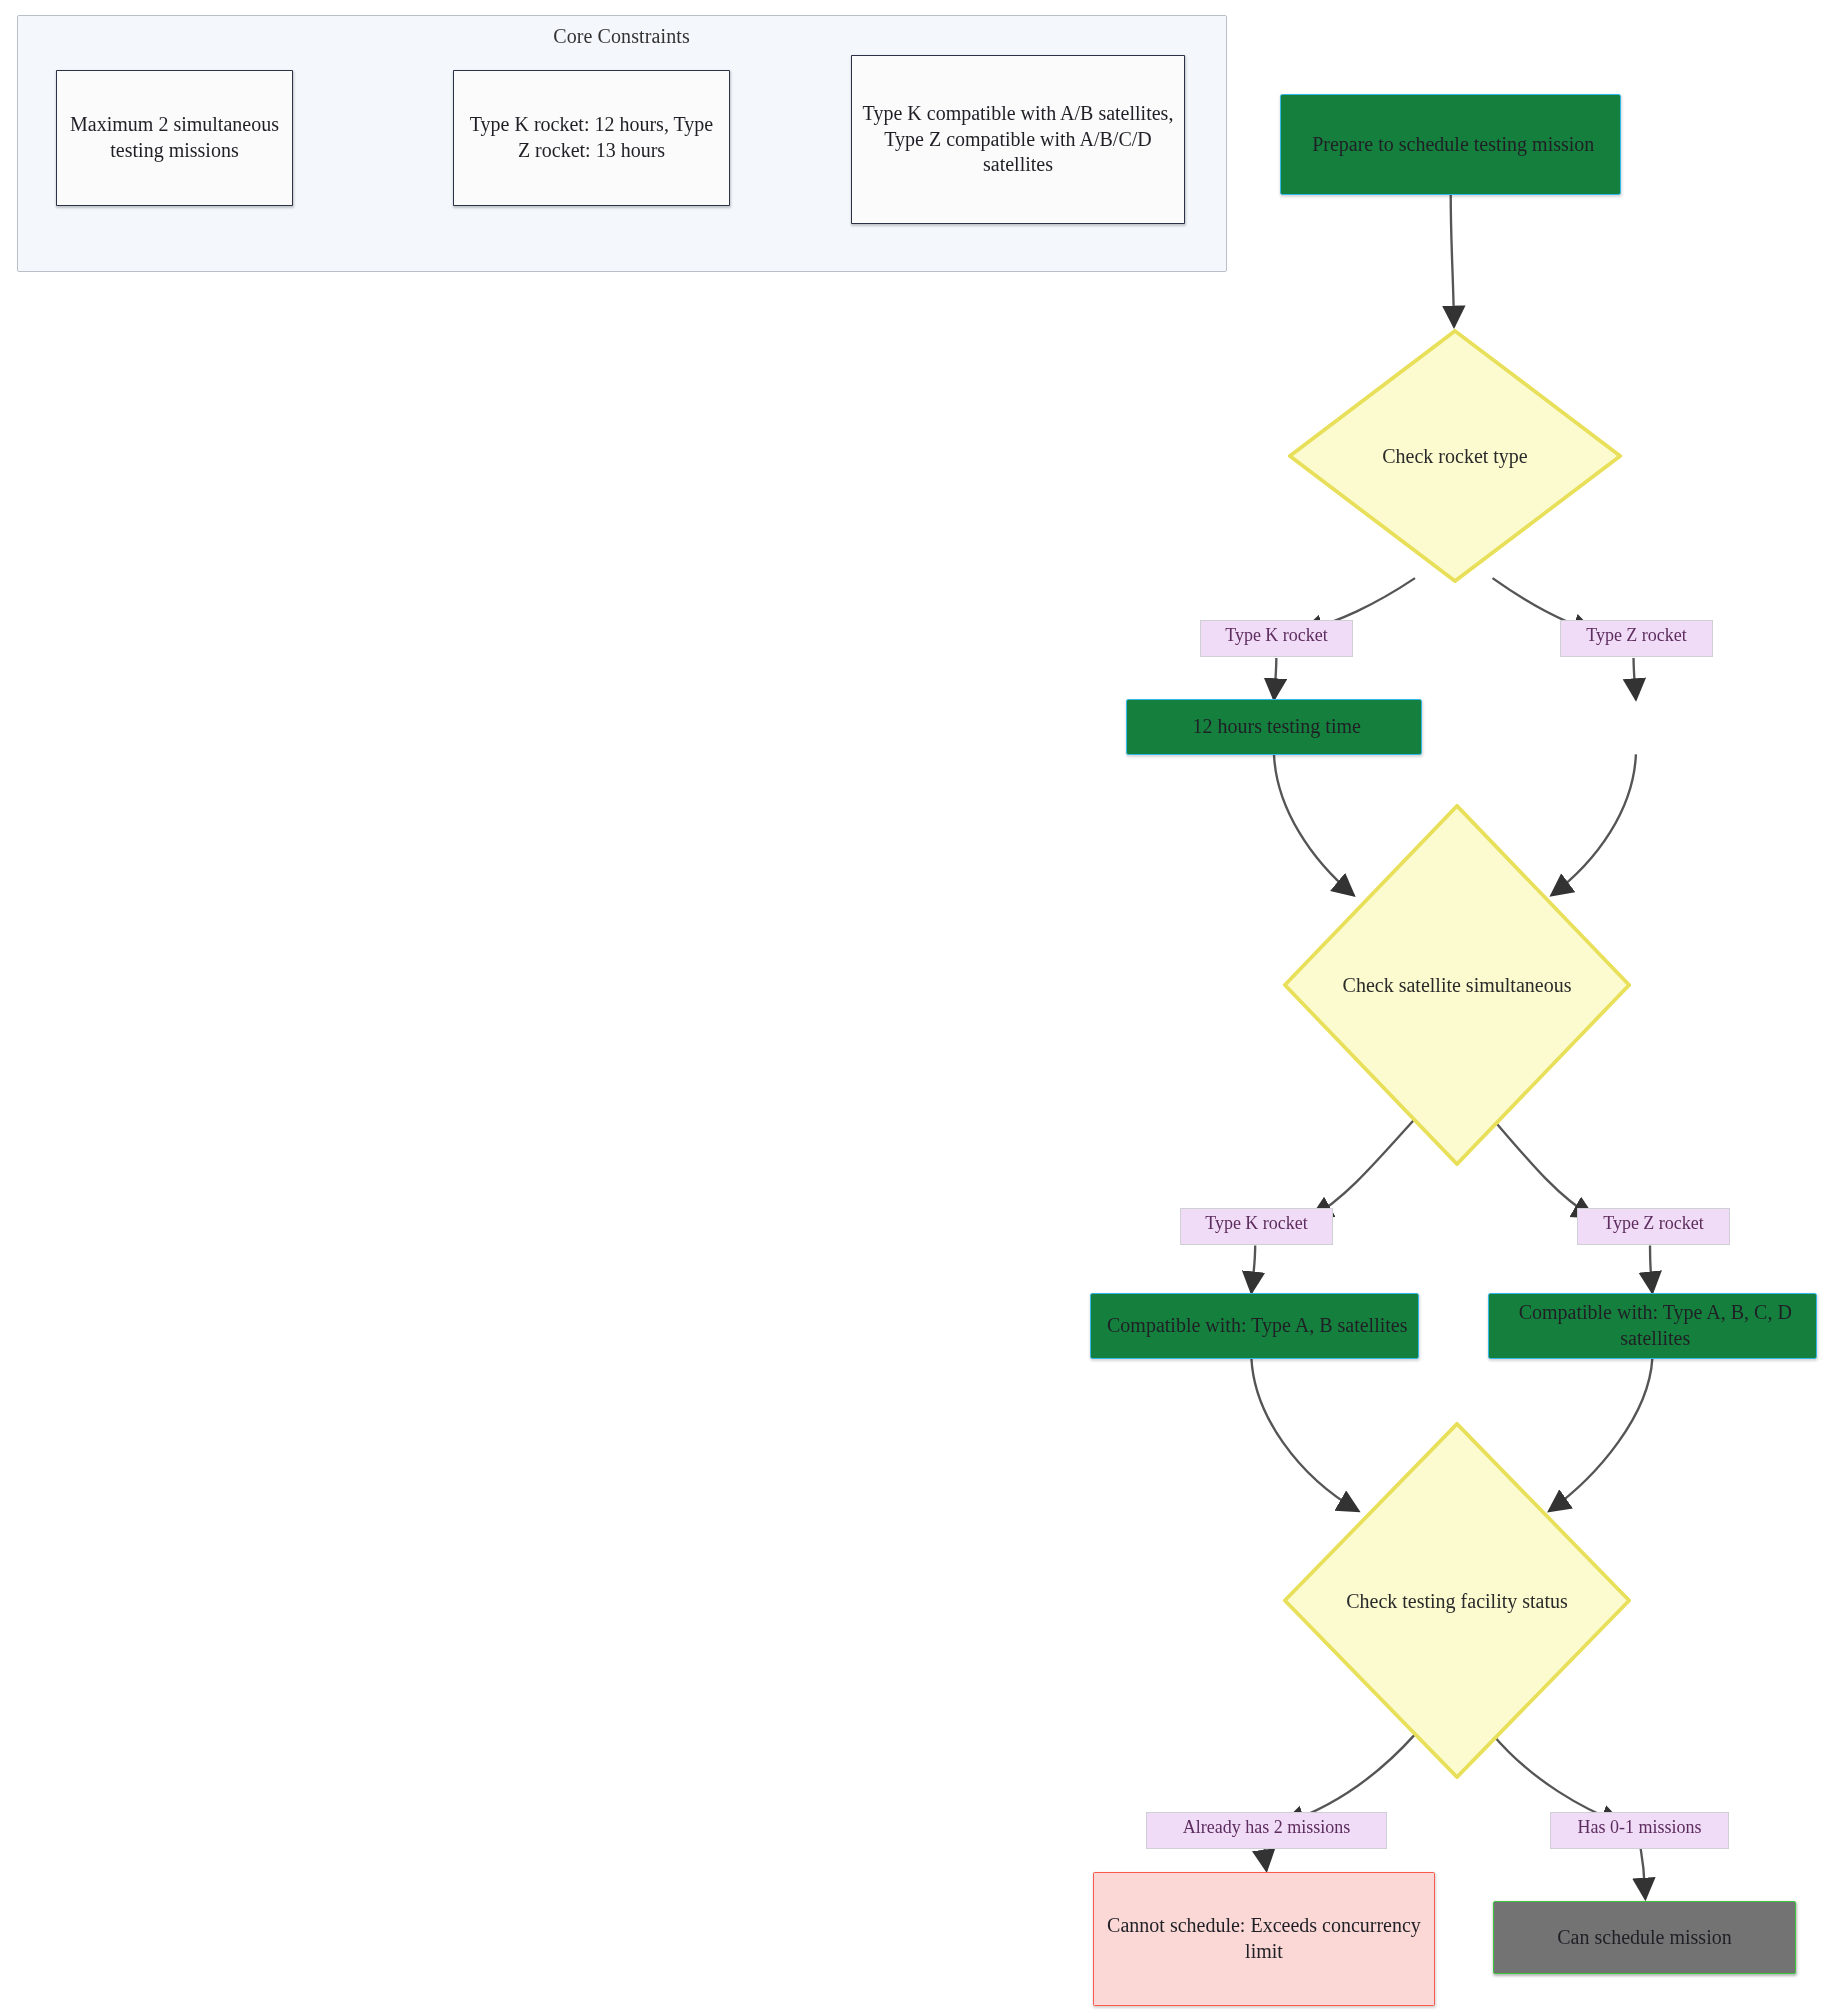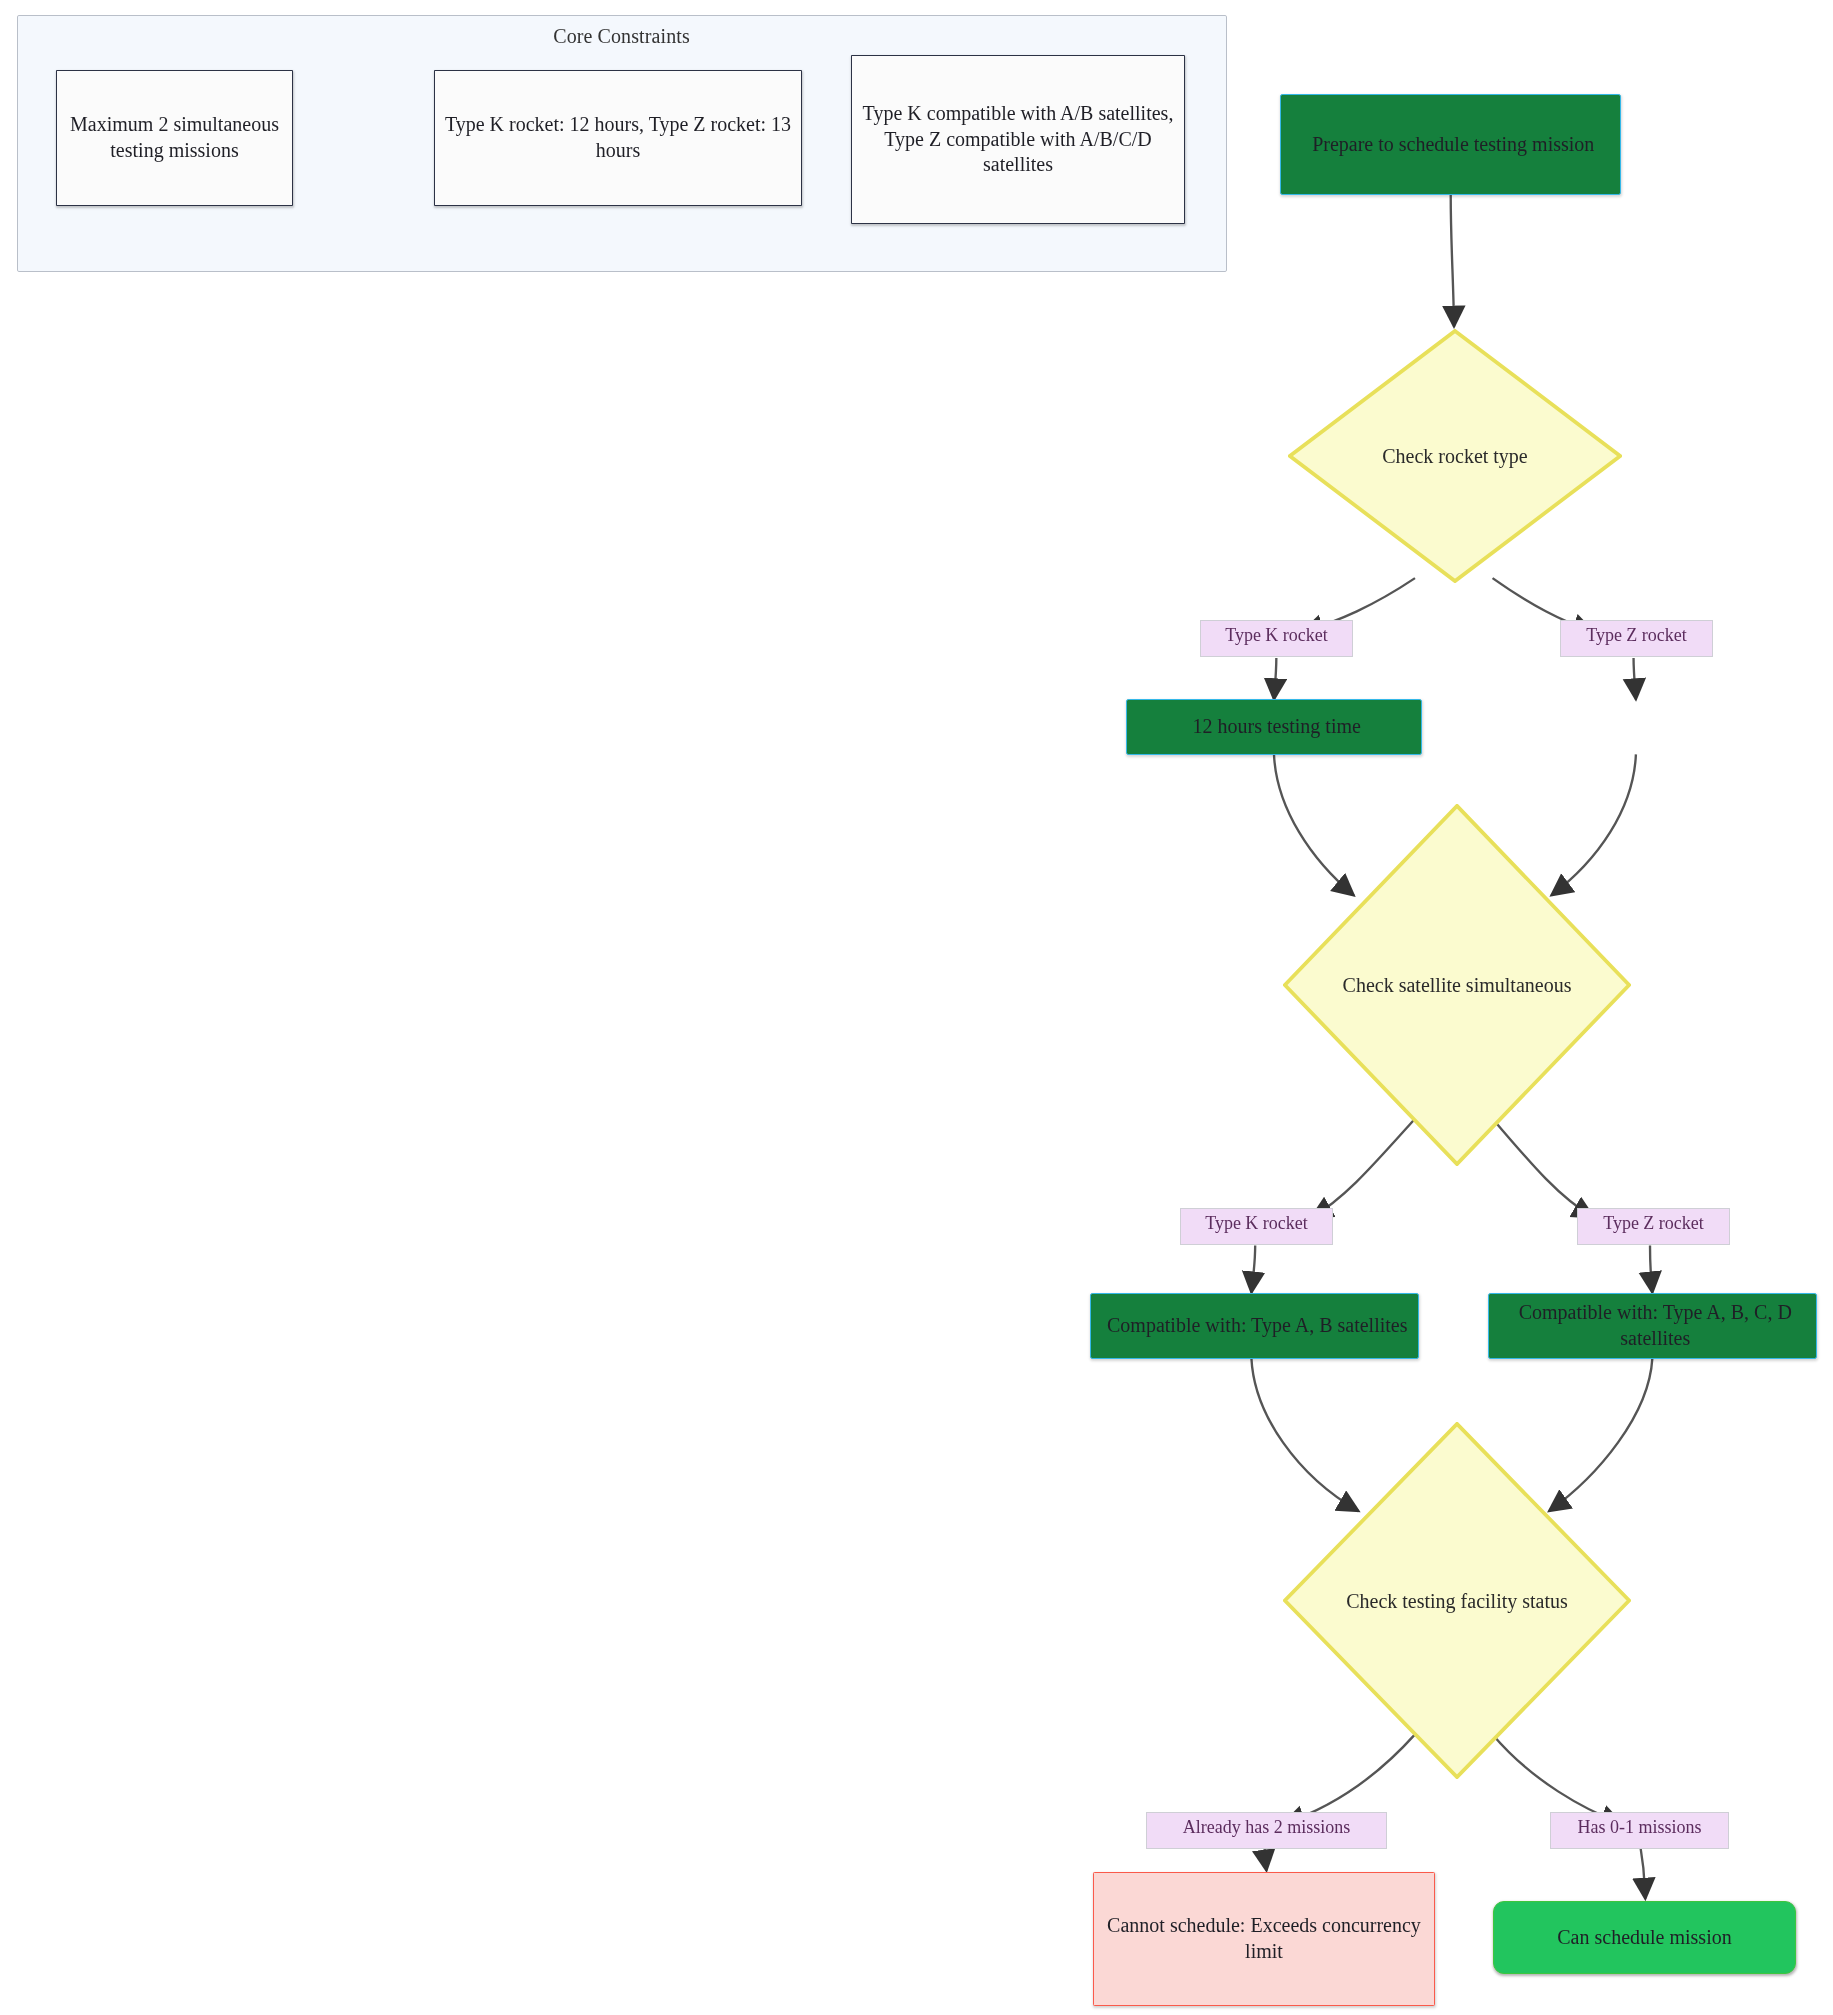--- a/index.html
+++ b/index.html
@@ -66,23 +66,23 @@
 
   .node.process {
     background: #15803d;
     border: 1.9px solid #34b8e8;
     border-radius: 2.4px;
     box-shadow: 0.9px 1.4px 2.8px rgba(0,0,0,.16);
     padding-left: 13px;
   }
 
   .node.success {
-    background: #22c55e;
+    background: #737373;
     border: 1.9px solid #3ec63e;
-    border-radius: 11px;
+    border-radius: 2px;
     box-shadow: 0.9px 1.4px 2.8px rgba(0,0,0,.3);
   }
 
   .node.failure {
     background: #fbd8d5;
     border: 1.9px solid #fa5a4b;
     border-radius: 1.4px;
     box-shadow: 0.9px 1.4px 2.8px rgba(0,0,0,.18);
   }
 
@@ -168,21 +168,21 @@
   </svg>
 
   <div class="cluster" style="left:16.5px; top:15px; width:1210px; height:257px;">
     <div class="cluster-title">Core Constraints</div>
   </div>
 
   <div class="node constraint" style="left:56px; top:70px; width:237px; height:136px;">
     <span>Maximum 2 simultaneous testing missions</span>
   </div>
 
-  <div class="node constraint" style="left:434px; top:70px; width:368px; height:136px;">
+  <div class="node constraint" style="left:453px; top:70px; width:277px; height:136px;">
     <span>Type K rocket: 12 hours, Type Z rocket: 13 hours</span>
   </div>
 
   <div class="node constraint" style="left:851px; top:55px; width:334px; height:169px;">
     <span>Type K compatible with A/B satellites, Type Z compatible with A/B/C/D satellites</span>
   </div>
 
   <div class="node process" style="left:1280px; top:94px; width:341px; height:101px;">
     <span>Prepare to schedule testing mission</span>
   </div>

